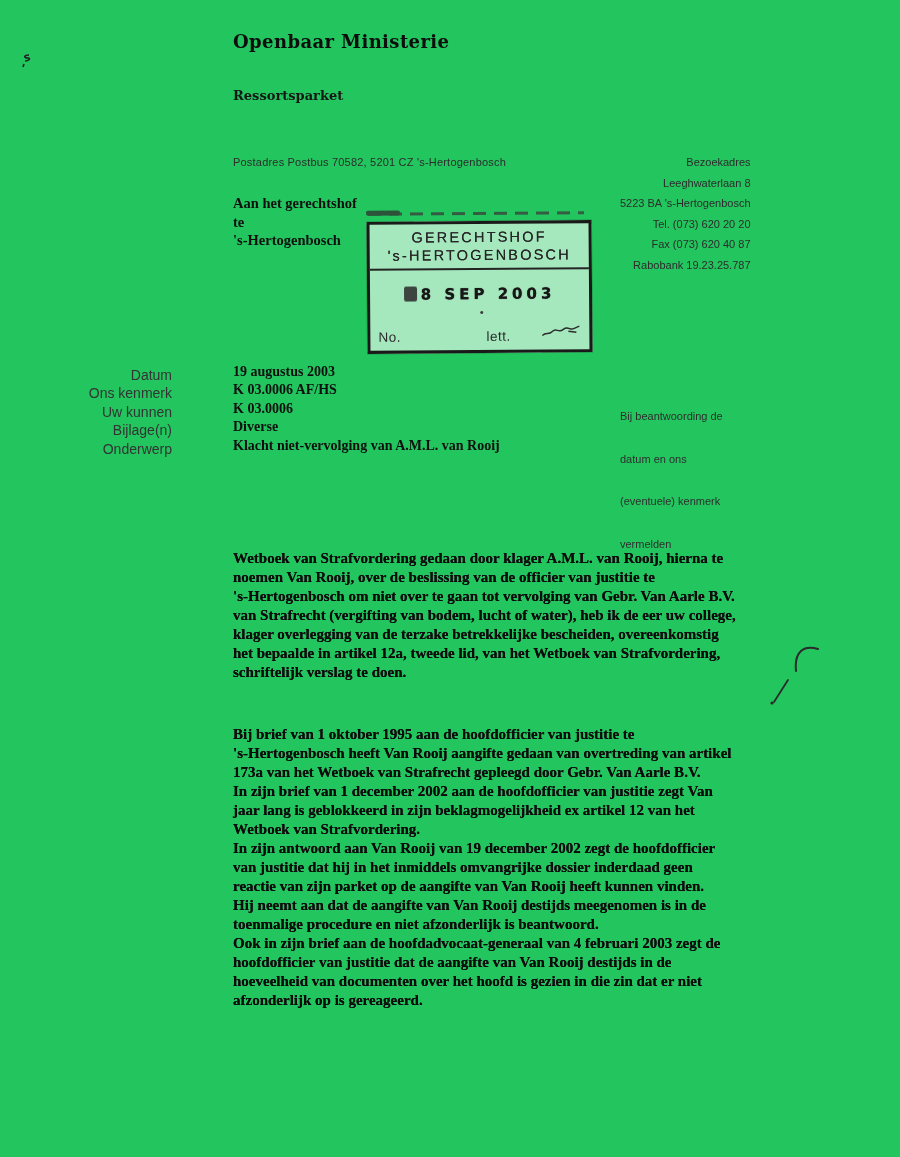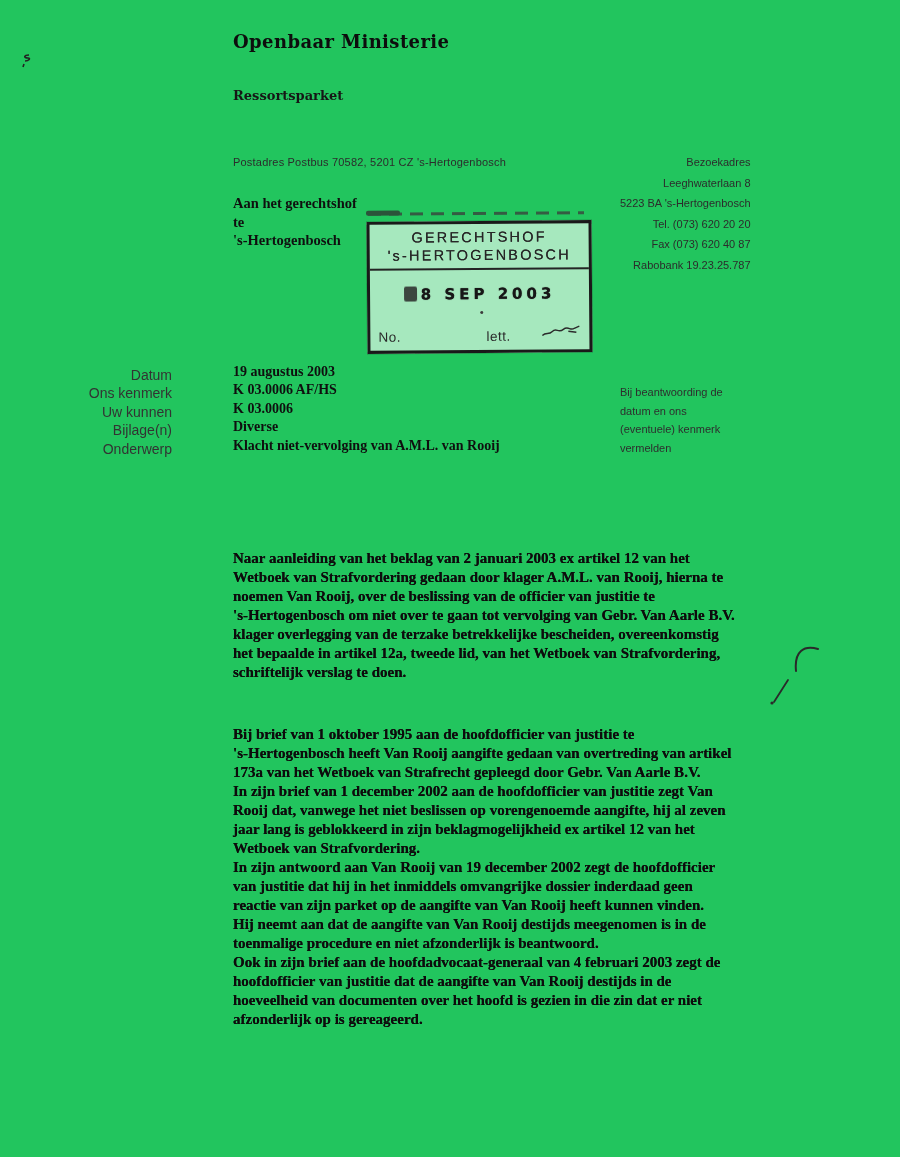--- a/index.html
+++ b/index.html
@@ -75,21 +75,21 @@
   
   .meta-labels div{
     font-family:"Liberation Sans", sans-serif;
     font-size:14px;color:#333;line-height:18.4px;text-align:right;
   }
   .meta-values div{
     font-weight:700;font-size:14px;line-height:18.4px;color:#0f0f0f;white-space:nowrap;
   }
   .reply-note div{
     font-family:"Liberation Sans", sans-serif;
-    font-size:11px;color:#2e2e2e;line-height:18.5px;
+    font-size:11px;color:#2e2e2e;line-height:18.5px;margin-top:24px;
   }
   
   .body-par div{
     font-weight:700;font-size:15px;line-height:19px;color:#0c0c0c;
     white-space:nowrap;
     text-shadow:0 0 .4px #1a1a1a;
   }
   svg{display:block;}
 </style>
 </head>
@@ -155,43 +155,42 @@
   </div>
 
   <div class="abs reply-note" style="left:620px;top:383px;">
     <div>Bij beantwoording de</div>
     <div>datum en ons</div>
     <div>(eventuele) kenmerk</div>
     <div>vermelden</div>
   </div>
 
   <div class="abs body-par" style="left:233px;top:549px;">
-    <div>Naar aanleiding van het beklag van 2 januari 2003 ex artikel 12 van het</div>
     <div>Wetboek van Strafvordering gedaan door klager A.M.L. van Rooij, hierna te</div>
     <div>noemen Van Rooij, over de beslissing van de officier van justitie te</div>
     <div>'s-Hertogenbosch om niet over te gaan tot vervolging van Gebr. Van Aarle B.V.</div>
+    <div>van Strafrecht (vergifting van bodem, lucht of water), heb ik de eer uw college,</div>
     <div>klager overlegging van de terzake betrekkelijke bescheiden, overeenkomstig</div>
     <div>het bepaalde in artikel 12a, tweede lid, van het Wetboek van Strafvordering,</div>
     <div>schriftelijk verslag te doen.</div>
   </div>
 
   <svg class="abs" style="left:788px;top:645px;" width="34" height="30" viewBox="0 0 34 30">
     <path d="M30 4 C16 0 6 6 8 26" stroke="#2a2a2a" stroke-width="2" fill="none" stroke-linecap="round"></path>
   </svg>
   <svg class="abs" style="left:768px;top:678px;" width="26" height="28" viewBox="0 0 26 28">
     <path d="M20 2 L6 24" stroke="#2a2a2a" stroke-width="1.8" fill="none" stroke-linecap="round"></path>
     <circle cx="4" cy="25" r="1.6" fill="#2a2a2a"></circle>
   </svg>
 
   <div class="abs body-par" style="left:233px;top:725px;">
     <div>Bij brief van 1 oktober 1995 aan de hoofdofficier van justitie te</div>
     <div>'s-Hertogenbosch heeft Van Rooij aangifte gedaan van overtreding van artikel</div>
     <div>173a van het Wetboek van Strafrecht gepleegd door Gebr. Van Aarle B.V.</div>
     <div>In zijn brief van 1 december 2002 aan de hoofdofficier van justitie zegt Van</div>
-    <div>Rooij dat, vanwege het niet beslissen op vorengenoemde aangifte, hij al zeven</div>
     <div>jaar lang is geblokkeerd in zijn beklagmogelijkheid ex artikel 12 van het</div>
     <div>Wetboek van Strafvordering.</div>
     <div>In zijn antwoord aan Van Rooij van 19 december 2002 zegt de hoofdofficier</div>
     <div>van justitie dat hij in het inmiddels omvangrijke dossier inderdaad geen</div>
     <div>reactie van zijn parket op de aangifte van Van Rooij heeft kunnen vinden.</div>
     <div>Hij neemt aan dat de aangifte van Van Rooij destijds meegenomen is in de</div>
     <div>toenmalige procedure en niet afzonderlijk is beantwoord.</div>
     <div>Ook in zijn brief aan de hoofdadvocaat-generaal van 4 februari 2003 zegt de</div>
     <div>hoofdofficier van justitie dat de aangifte van Van Rooij destijds in de</div>
     <div>hoeveelheid van documenten over het hoofd is gezien in die zin dat er niet</div>

